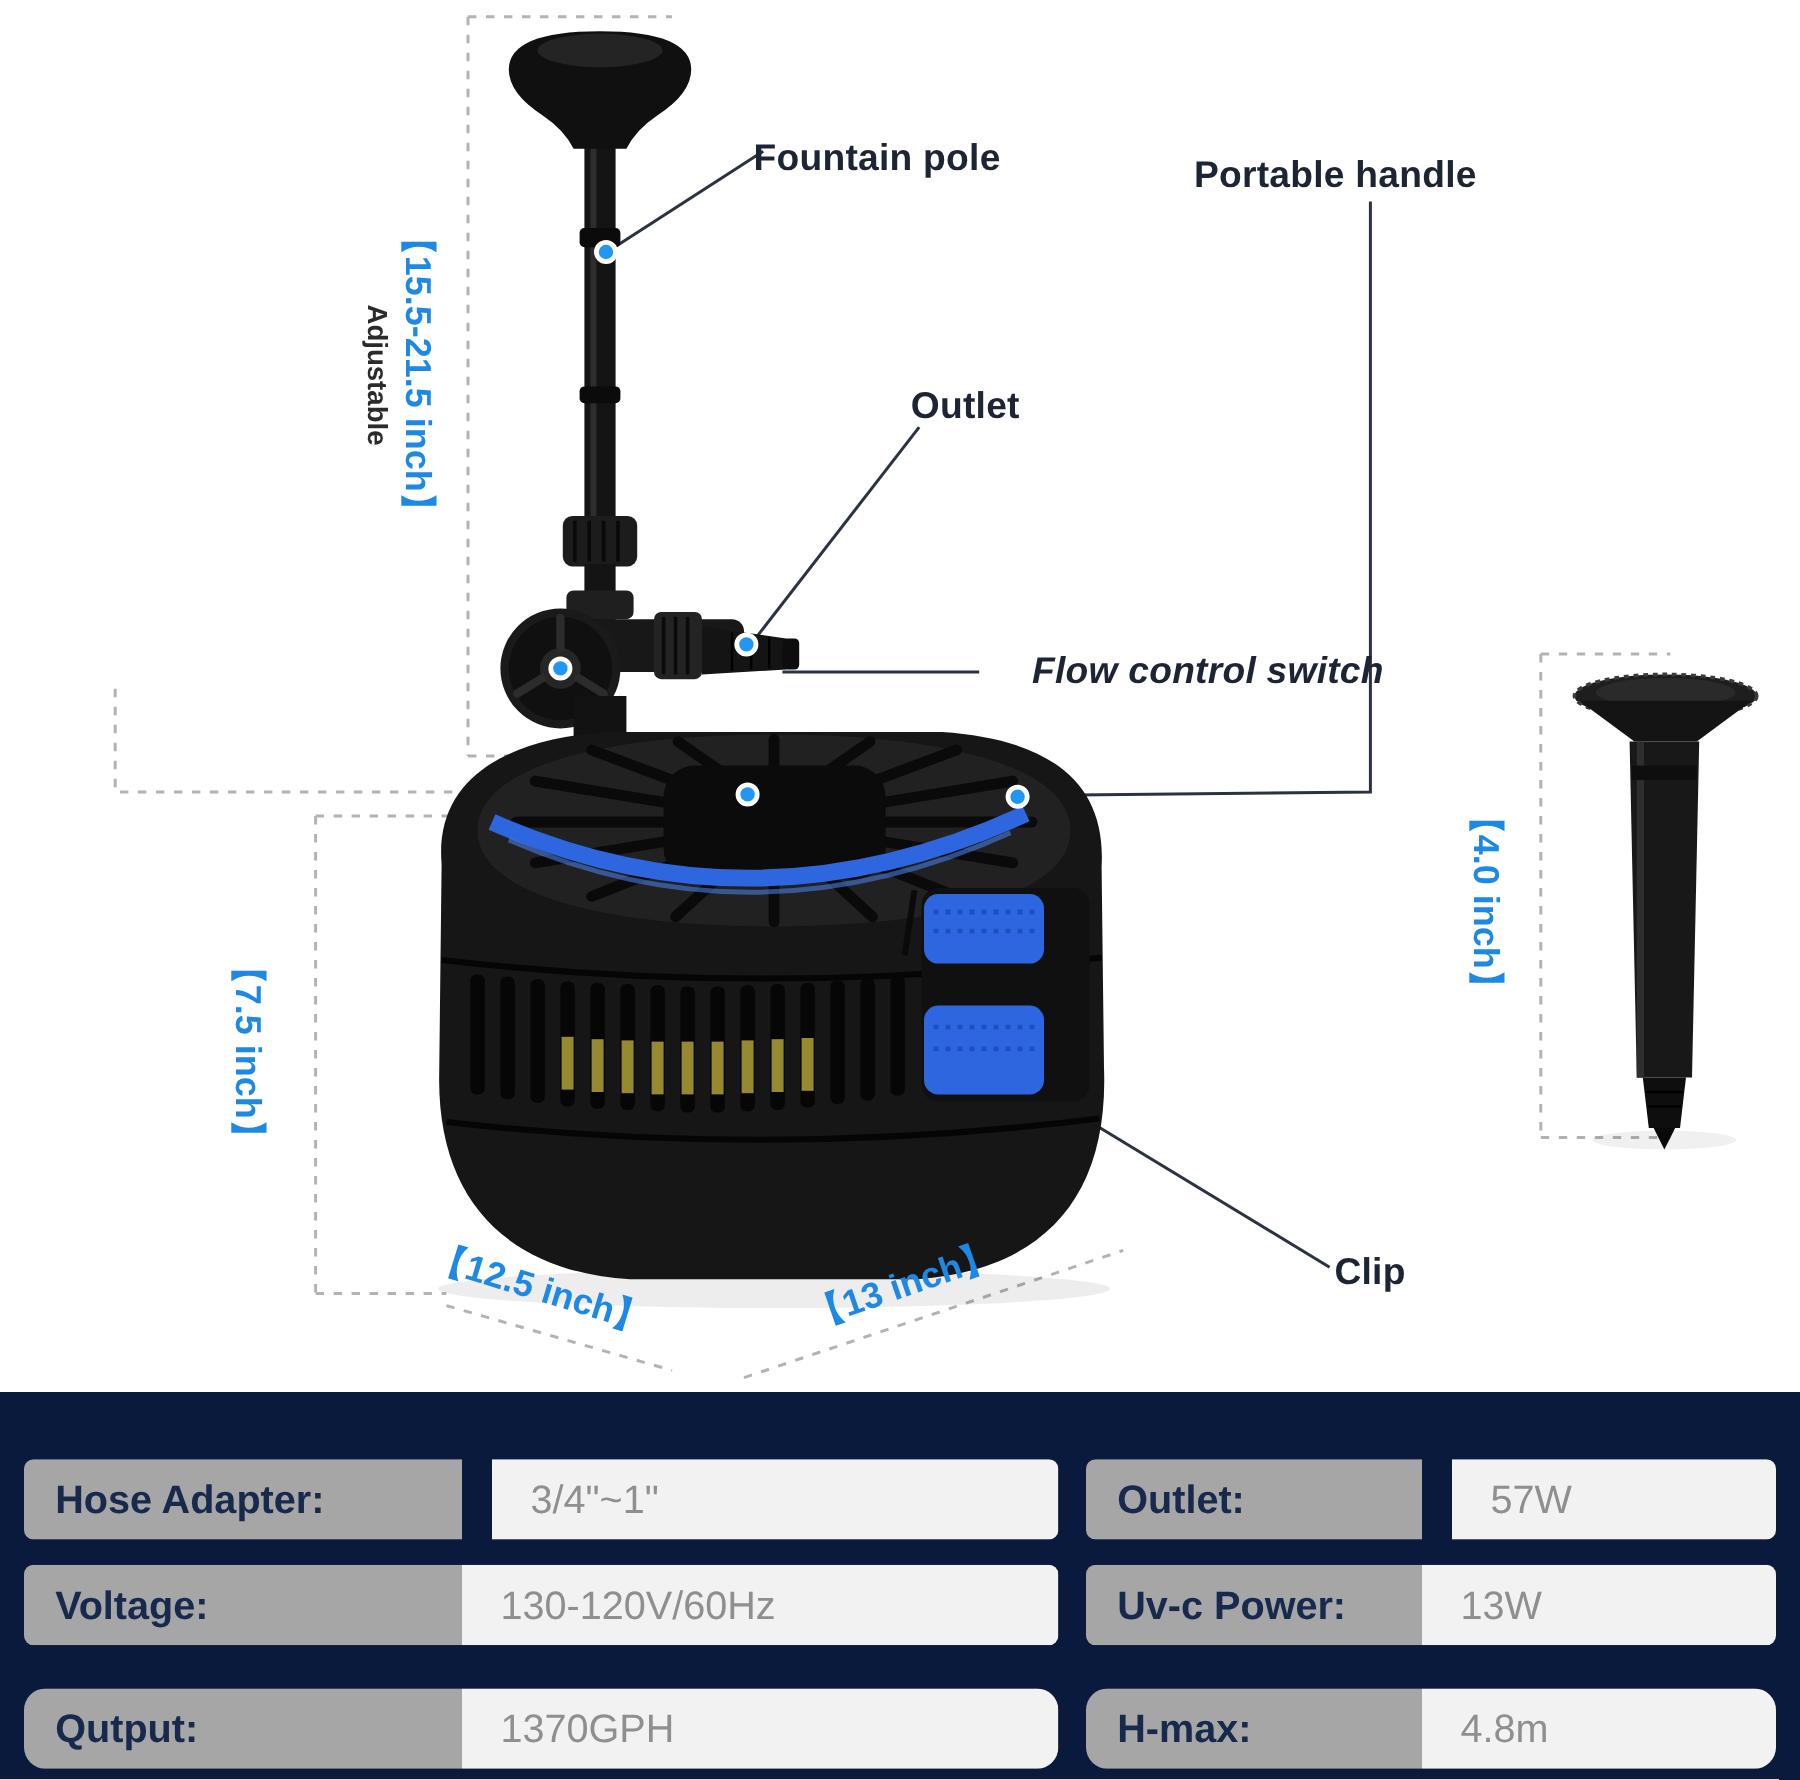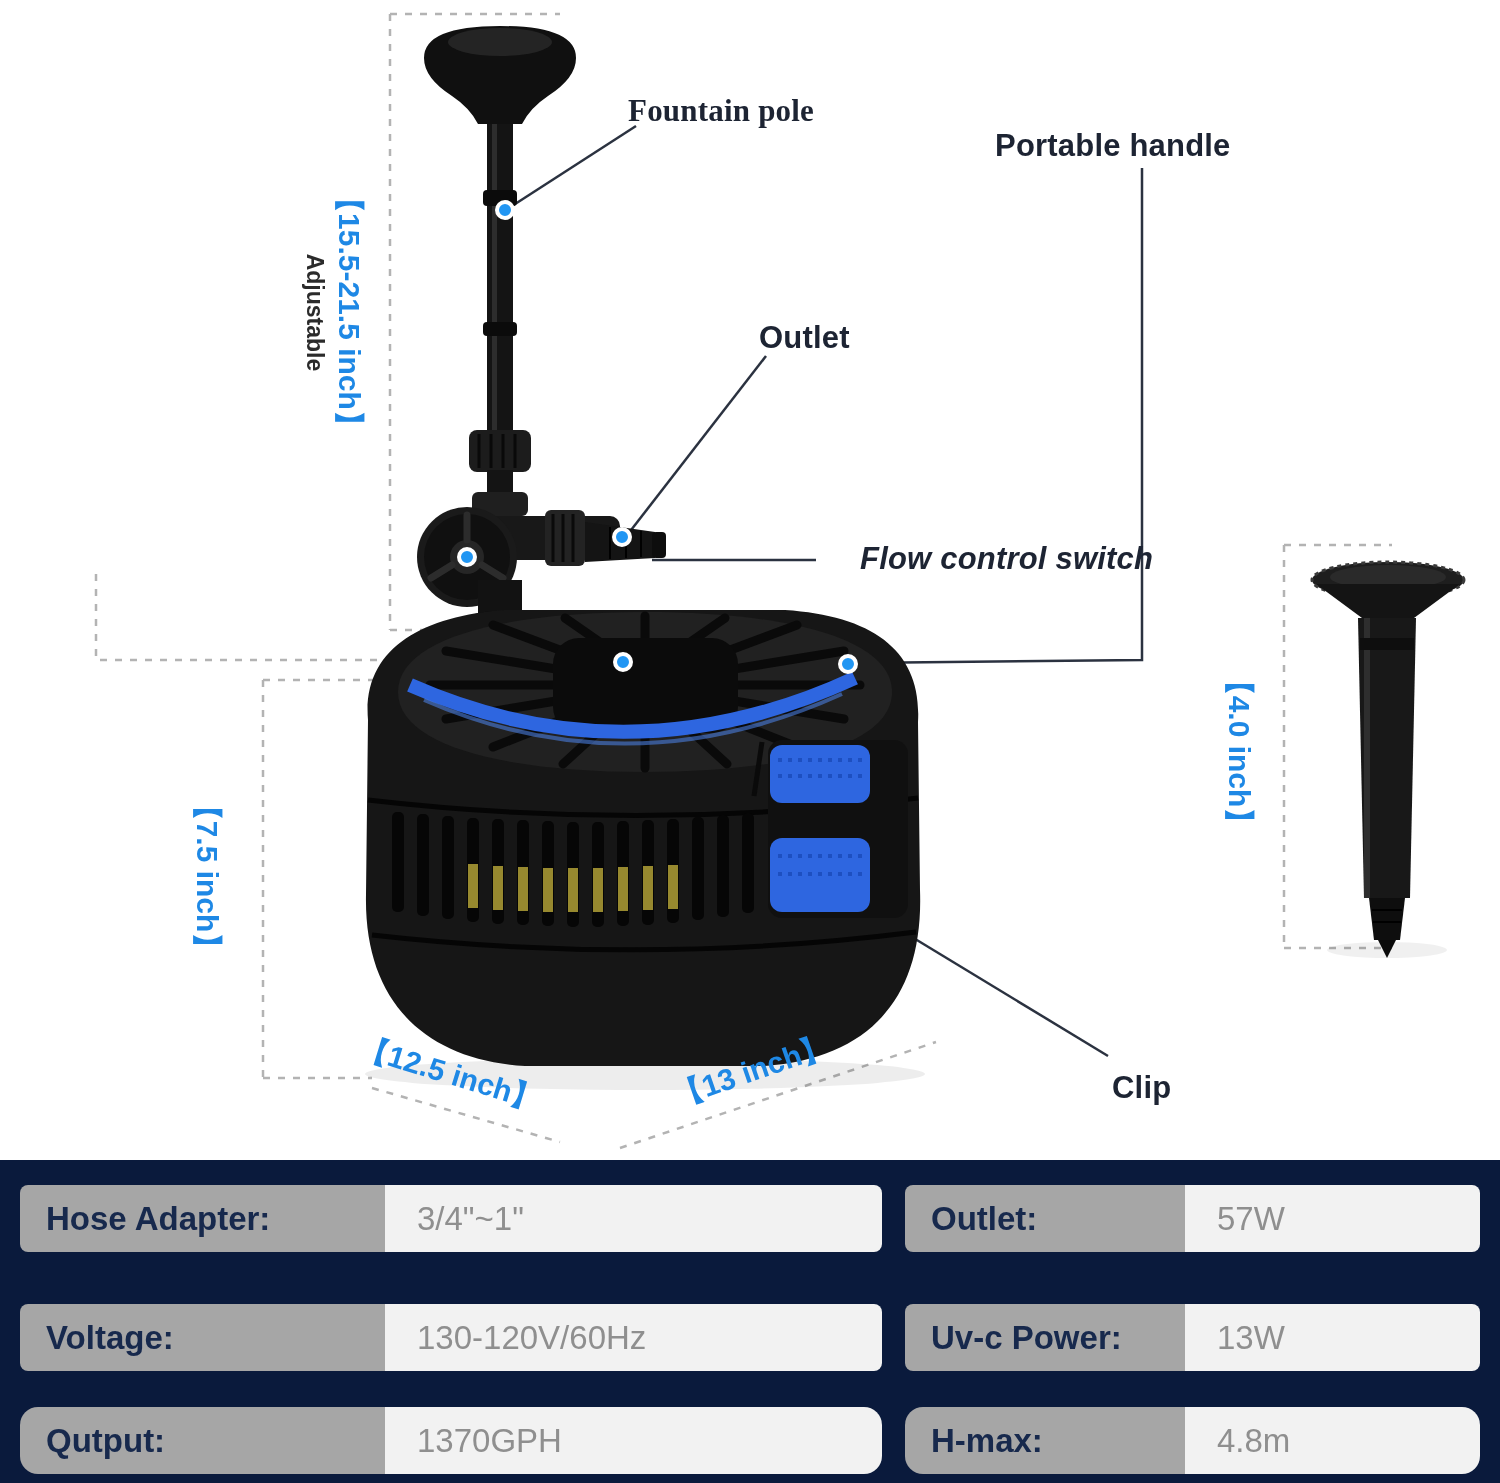--- a/index.html
+++ b/index.html
@@ -29,21 +29,21 @@
 
   .spec-section {
     position:absolute; left:0; top:1160px; width:1500px; height:323px;
     background:#0a1a3c;
   }
   .spec-row {
     position:absolute; display:flex; height:67px; border-radius:8px; overflow:hidden;
   }
   .spec-row.col-left  { left:20px;  width:862px; }
   .spec-row.col-right { left:905px; width:575px; }
-  .spec-row.r1 { top:25px; } .spec-row.r2 { top:144px; } .spec-row.r3 { top:247px;border-radius:18px; }
+  .spec-row.r1 { top:56px;gap:25px; } .spec-row.r2 { top:144px; } .spec-row.r3 { top:247px;border-radius:18px; }
   .spec-label {
     background:#a6a6a6; color:#17294d; font-weight:700; font-size:33px;
     display:flex; align-items:center; padding-left:26px; flex:0 0 auto;
   }
   .col-left  .spec-label { width:365px; }
   .col-right .spec-label { width:280px; }
   .spec-value {
     background:#f2f2f2; color:#8f8f8f; font-size:33px;
     display:flex; align-items:center; padding-left:32px; flex:1 1 auto;
   }
@@ -230,30 +230,30 @@
 
     <g fill="#2196f3" stroke="#ffffff" stroke-width="4">
       <circle cx="505" cy="210" r="8"></circle>
       <circle cx="467" cy="557" r="8"></circle>
       <circle cx="622" cy="537" r="8"></circle>
       <circle cx="623" cy="662" r="8"></circle>
       <circle cx="848" cy="664" r="8"></circle>
     </g>
   </svg>
 
-  <div class="callout" style="left:628px; top:93px;font-family:Liberation Serif, serif;">Fountain pole</div>
+  <div class="callout" style="left:628px; top:114px;">Fountain pole</div>
 
   <div class="callout" style="left:995px; top:128px;text-align:center;">Portable handle</div>
 
   <div class="callout" style="left:728px; top:320px;margin-left:31px;">Outlet</div>
 
 
   <div class="callout" style="left:860px; top:541px;font-style:italic;">Flow control switch</div>
 
-  <div class="callout" style="left:1112px; top:1042px;margin-top:28px;">Clip</div>
+  <div class="callout" style="left:1112px; top:1042px;">Clip</div>
 
   <div class="dim vert" style="left:178px; top:291px; width:340px;">【15.5-21.5 inch】</div>
 
   <div class="note" style="left:234px; top:299px; width:160px;">Adjustable</div>
 
   <div class="dim vert" style="left:96px; top:856px; width:220px;">【7.5 inch】</div>
 
   <div class="dim tilt-l" style="left:340px; top:1054px; width:220px;">【12.5 inch】</div>
 
   <div class="dim tilt-r" style="left:657px; top:1051px; width:190px;">【13 inch】</div>

